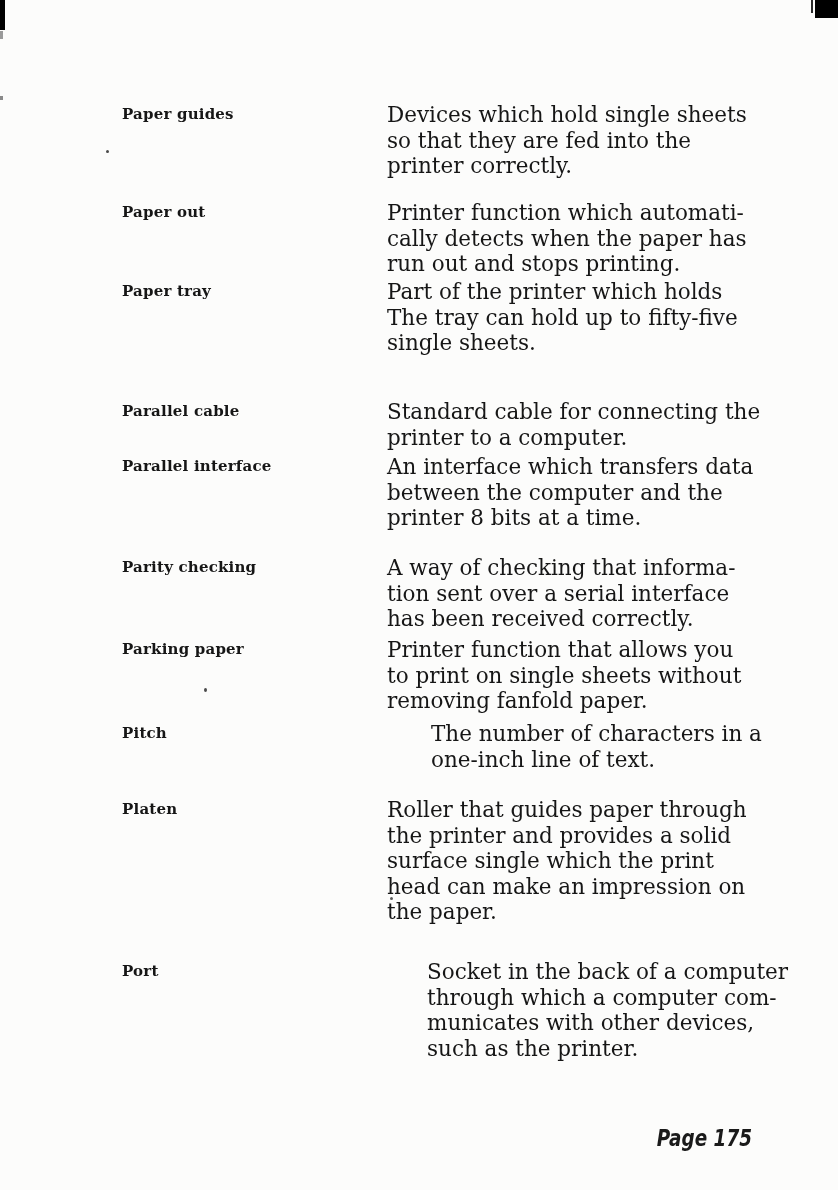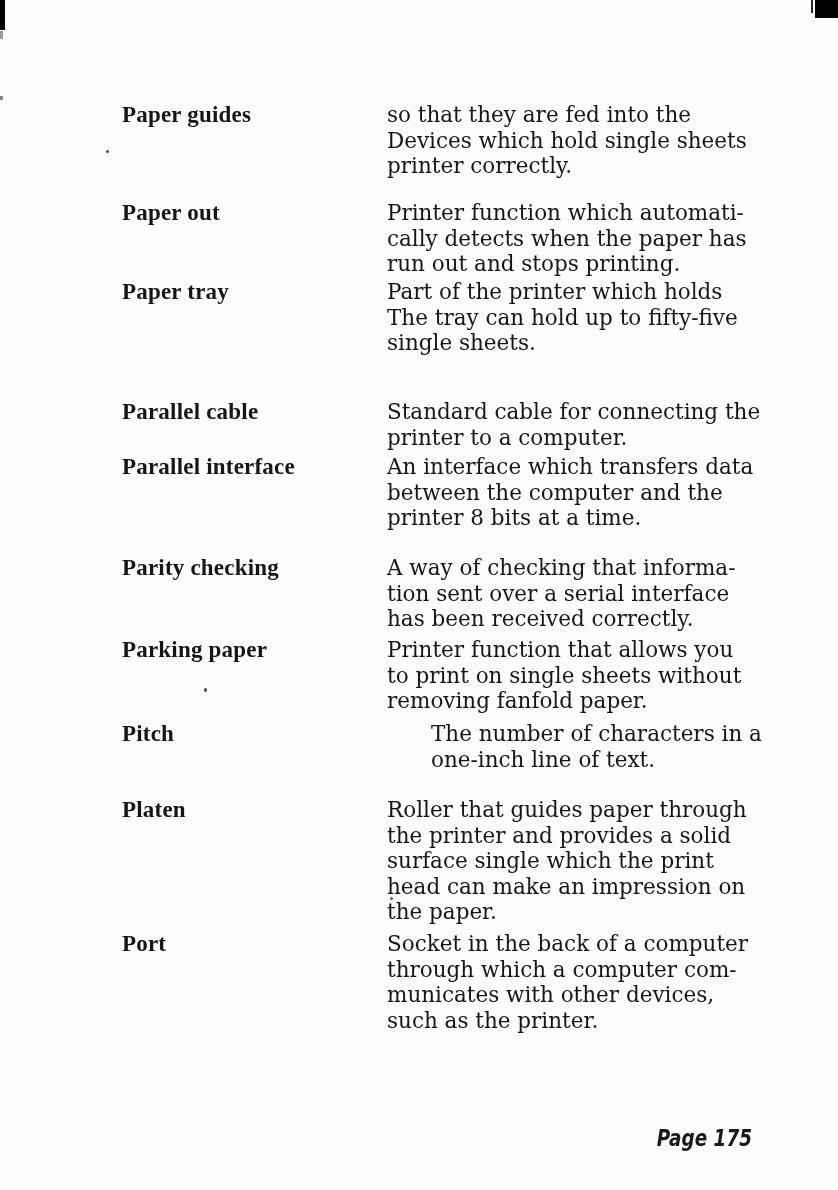--- a/index.html
+++ b/index.html
@@ -14,25 +14,24 @@
   }
   .entry {
     position: absolute;
     left: 122px;
     display: flex;
     align-items: flex-start;
   }
   .term {
     width: 265px;
     flex: 0 0 265px;
-    font-size: 23px;
+    font-size: 15px;
     line-height: 25.5px;
     font-weight: bold;
     letter-spacing: 0.2px;
-    font-family: Liberation Serif, serif;
   }
   .def {
     width: 385px;
     font-size: 21.5px;
     line-height: 25.5px;
     white-space: nowrap;
   }
   .def .line { display: block; }
   .page-number {
     position: absolute;
@@ -67,22 +66,22 @@
   <div class="mark-topright-line"></div>
   <div class="speck speck-1"></div>
   <div class="speck speck-2"></div>
   <div class="speck speck-3"></div>
   <div class="speck speck-4"></div>
 
   <div id="glossary">
       <div class="entry" style="top: 102px;">
         <div class="term">Paper guides</div>
         <div class="def">
+          <span class="line">Devices which hold single sheets</span>
           <span class="line">so that they are fed into the</span>
-          <span class="line">Devices which hold single sheets</span>
           <span class="line">printer correctly.</span>
         </div>
       </div>
       <div class="entry" style="top: 200px;">
         <div class="term">Paper out</div>
         <div class="def">
           <span class="line">Printer function which automati-</span>
           <span class="line">cally detects when the paper has</span>
           <span class="line">run out and stops printing.</span>
         </div>
@@ -136,21 +135,21 @@
       <div class="entry" style="top: 797px;">
         <div class="term">Platen</div>
         <div class="def">
           <span class="line">Roller that guides paper through</span>
           <span class="line">the printer and provides a solid</span>
           <span class="line">surface single which the print</span>
           <span class="line">head can make an impression on</span>
           <span class="line">the paper.</span>
         </div>
       </div>
-      <div class="entry" style="top: 931px;">
+      <div class="entry" style="top: 959px; gap: 40px;">
         <div class="term">Port</div>
         <div class="def">
           <span class="line">Socket in the back of a computer</span>
           <span class="line">through which a computer com-</span>
           <span class="line">municates with other devices,</span>
           <span class="line">such as the printer.</span>
         </div>
       </div>
     </div>
 

